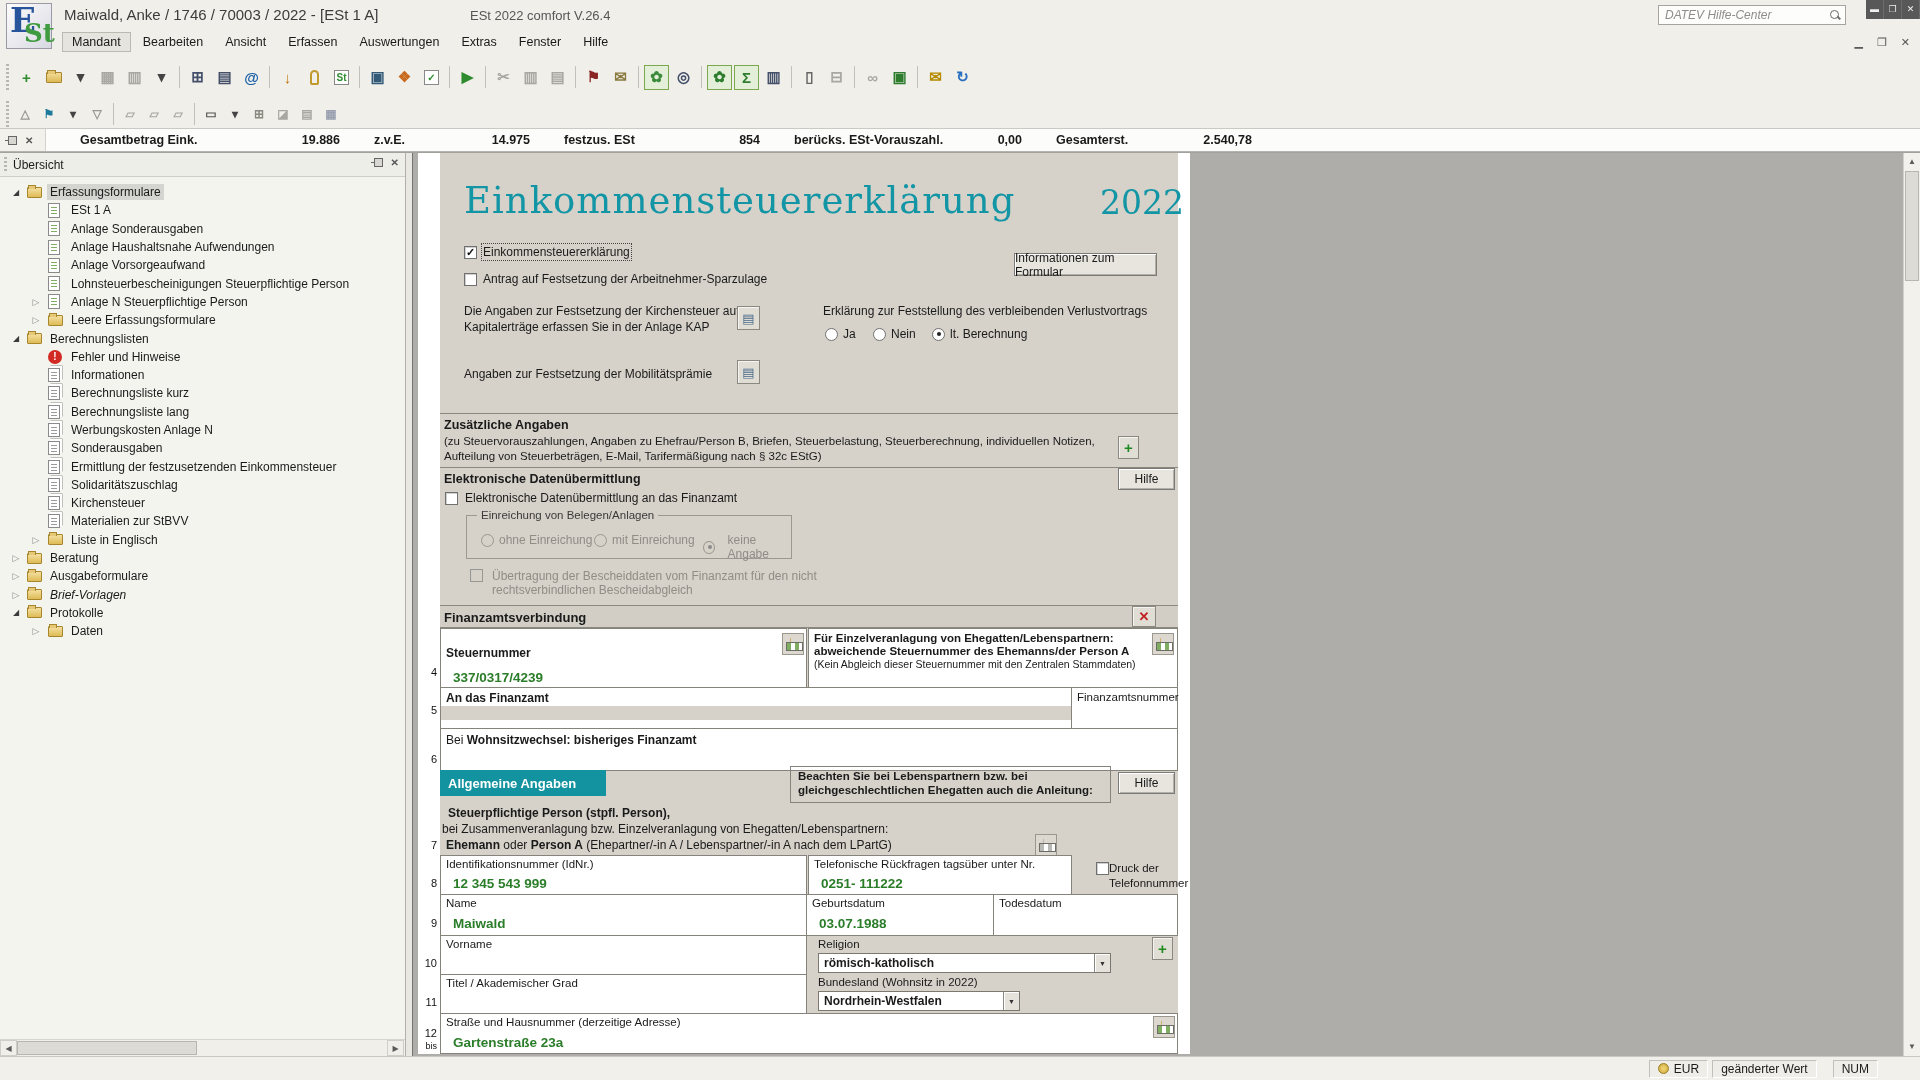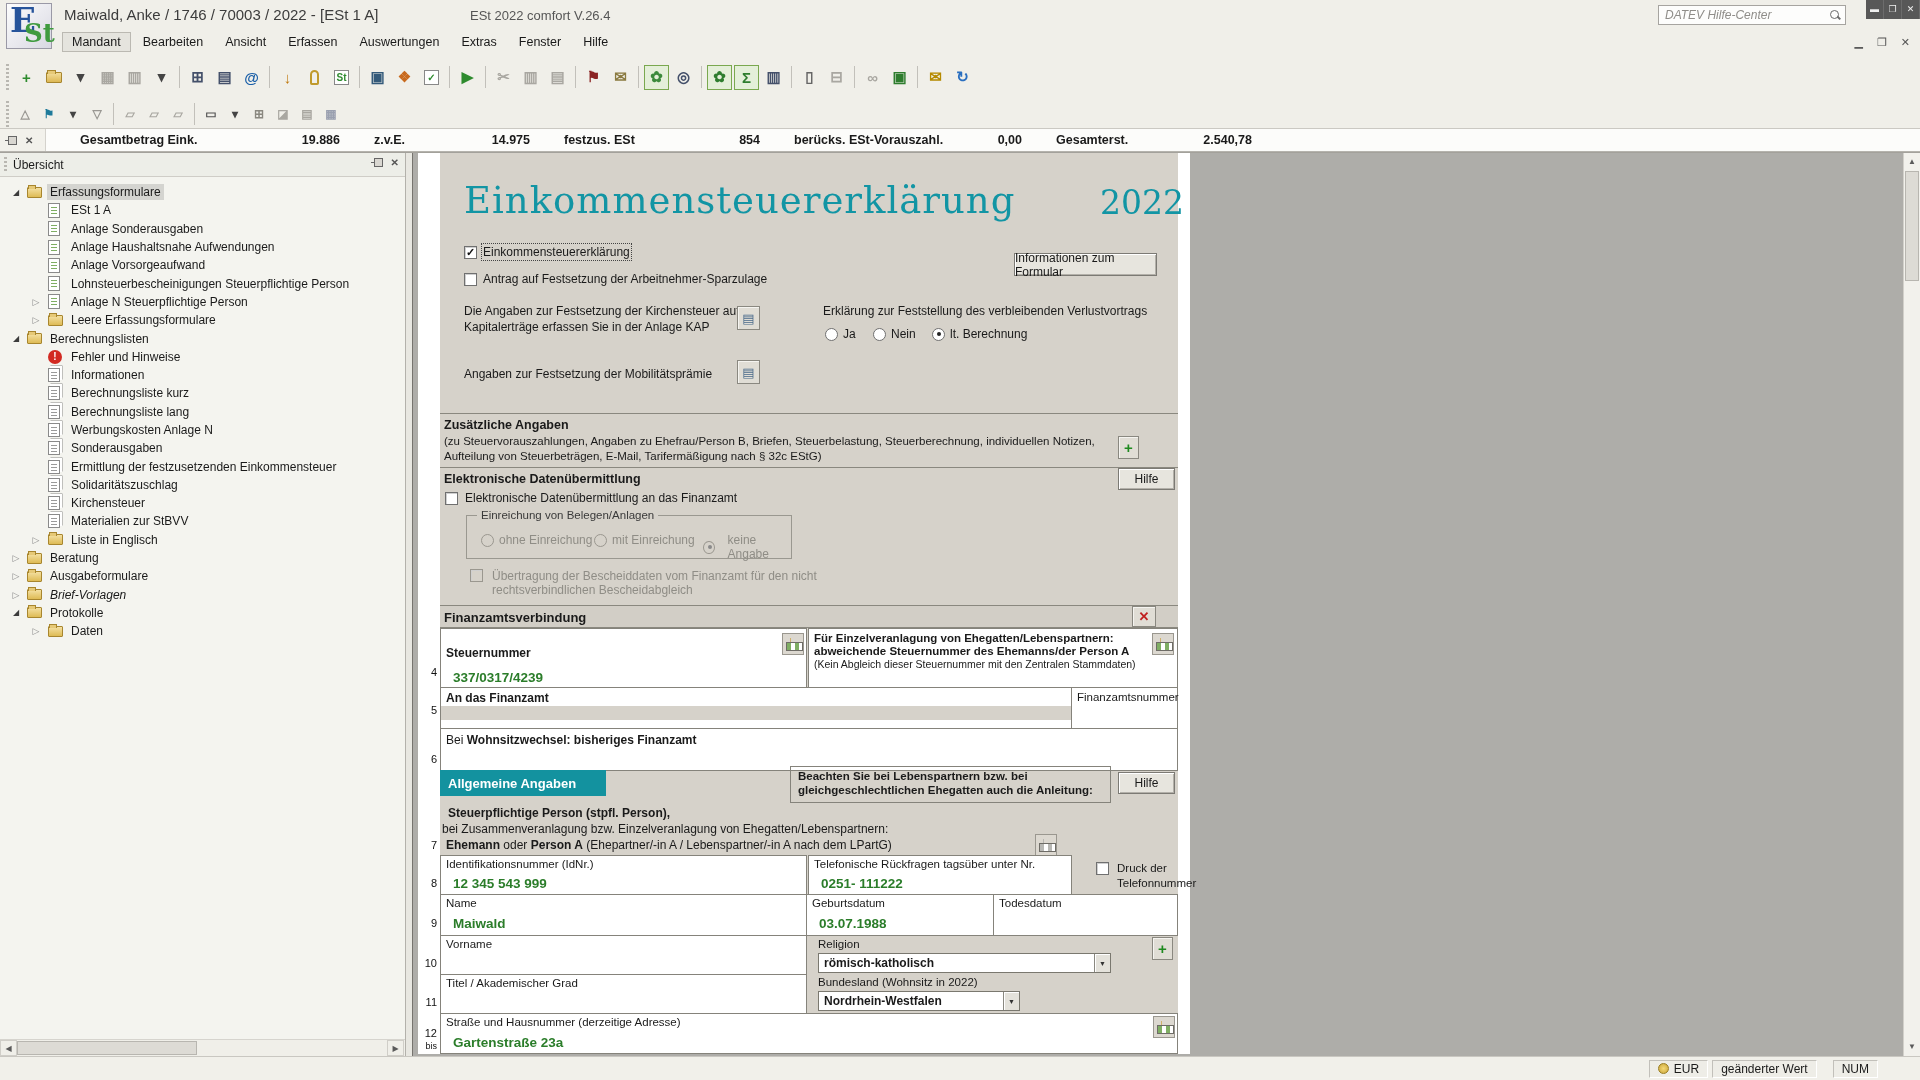--- a/index.html
+++ b/index.html
@@ -557,21 +557,21 @@
       <div class="abs imp-icon gray" style="left:617px; top:681px;"></div>
 
       <div class="cell" style="left:22px; top:702px; width:367px; height:40px;">
         <div class="abs lbl115" style="left:5px; top:2px;">Identifikationsnummer (IdNr.)</div>
         <div class="abs green-val" style="left:12px; top:20px;">12 345 543 999</div>
       </div>
       <div class="cell" style="left:390px; top:702px; width:264px; height:40px;">
         <div class="abs lbl115" style="left:5px; top:2px;">Telefonische Rückfragen tagsüber unter Nr.</div>
         <div class="abs green-val" style="left:12px; top:20px;">0251- 111222</div>
       </div>
-      <div class="abs" style="left:678px; top:709px; display:flex; gap:8px;">
+      <div class="abs" style="left:678px; top:709px; display:flex; ">
         <span class="cb"></span>
         <span>
           <div class="lbl115">Druck der</div>
           <div class="lbl115" style="margin-top:3px;">Telefonnummer</div>
         </span>
       </div>
 
       <div class="cell" style="left:22px; top:741px; width:367px; height:42px;">
         <div class="abs lbl115" style="left:5px; top:2px;">Name</div>
         <div class="abs green-val" style="left:12px; top:21px;">Maiwald</div>

